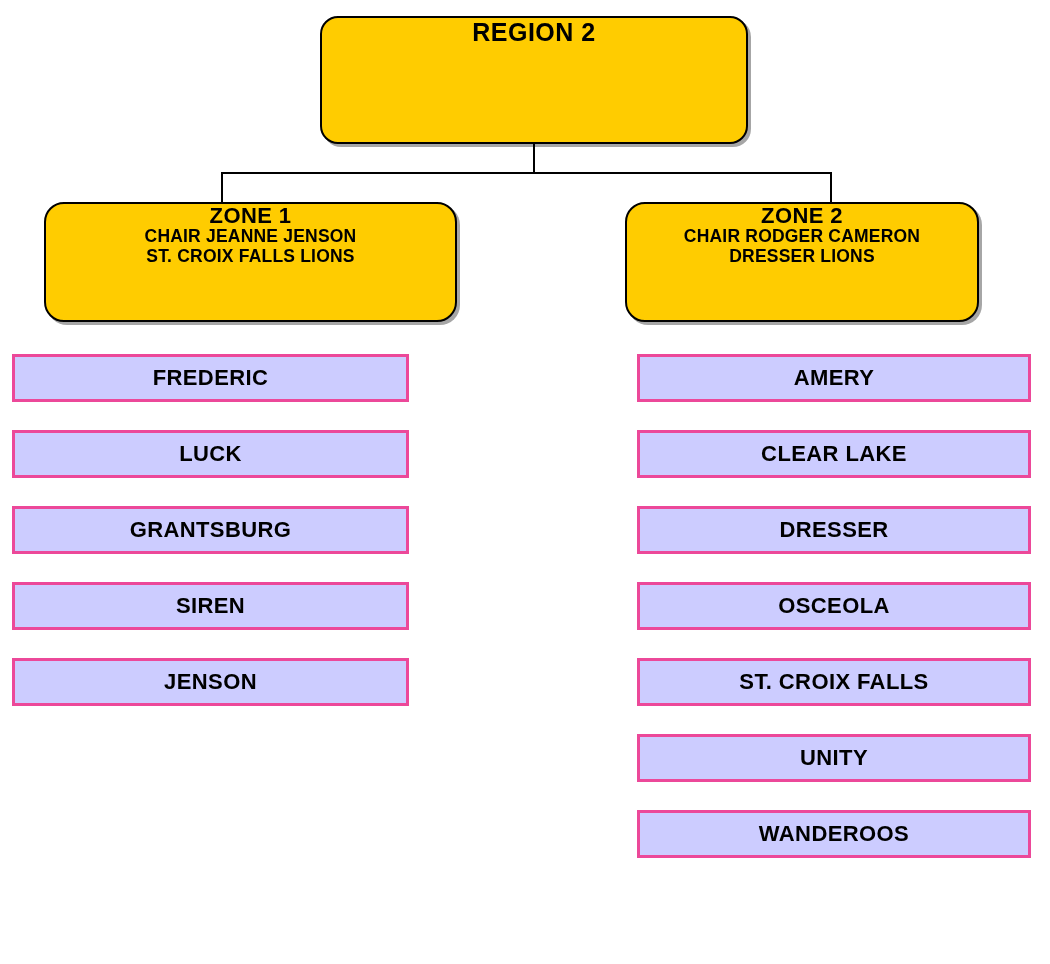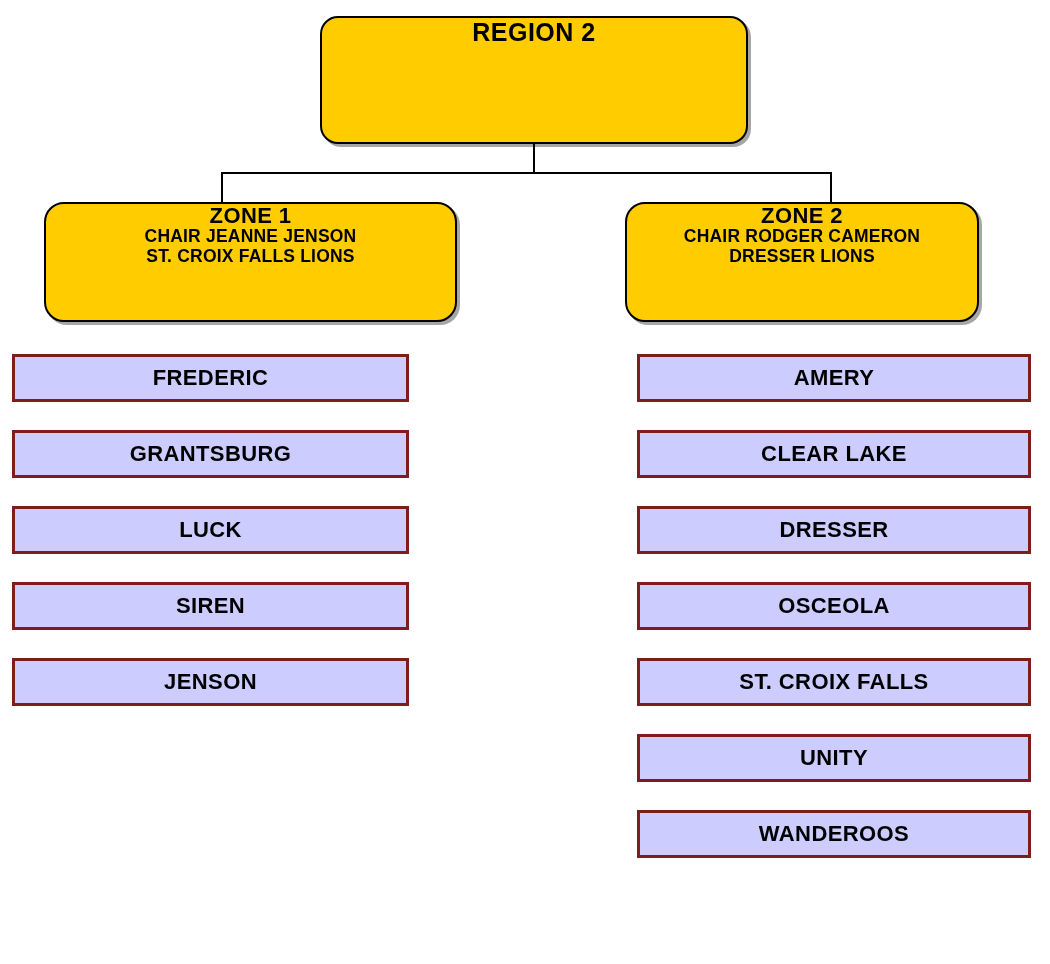--- a/index.html
+++ b/index.html
@@ -91,21 +91,21 @@
     position: absolute;
     top: 354px;
   }
   #club-col-1 { left: 12px; width: 397px; }
   #club-col-2 { left: 637px; width: 394px; }
 
   .club-box {
     height: 48px;
     margin-bottom: 28px;
     background: #CCCCFF;
-    border: 3px solid #7f1d1d;
+    border: 3px solid #ec4899;
     box-sizing: border-box;
     display: flex;
     align-items: center;
     justify-content: center;
     color: #000000;
     font-size: 22px;
     font-weight: bold;
     letter-spacing: 0.4px;
   }
 </style>
@@ -132,22 +132,22 @@
   </div>
 
   <div class="node-gold node-zone" id="node-zone-2">
     <div class="node-title">ZONE 2</div>
     <div class="node-sub">CHAIR RODGER CAMERON</div>
     <div class="node-sub">DRESSER LIONS</div>
   </div>
 
   <div class="club-col" id="club-col-1">
       <div class="club-box">FREDERIC</div>
+      <div class="club-box">LUCK</div>
       <div class="club-box">GRANTSBURG</div>
-      <div class="club-box">LUCK</div>
       <div class="club-box">SIREN</div>
       <div class="club-box">JENSON</div>
     </div>
 
   <div class="club-col" id="club-col-2">
       <div class="club-box">AMERY</div>
       <div class="club-box">CLEAR LAKE</div>
       <div class="club-box">DRESSER</div>
       <div class="club-box">OSCEOLA</div>
       <div class="club-box">ST. CROIX FALLS</div>

